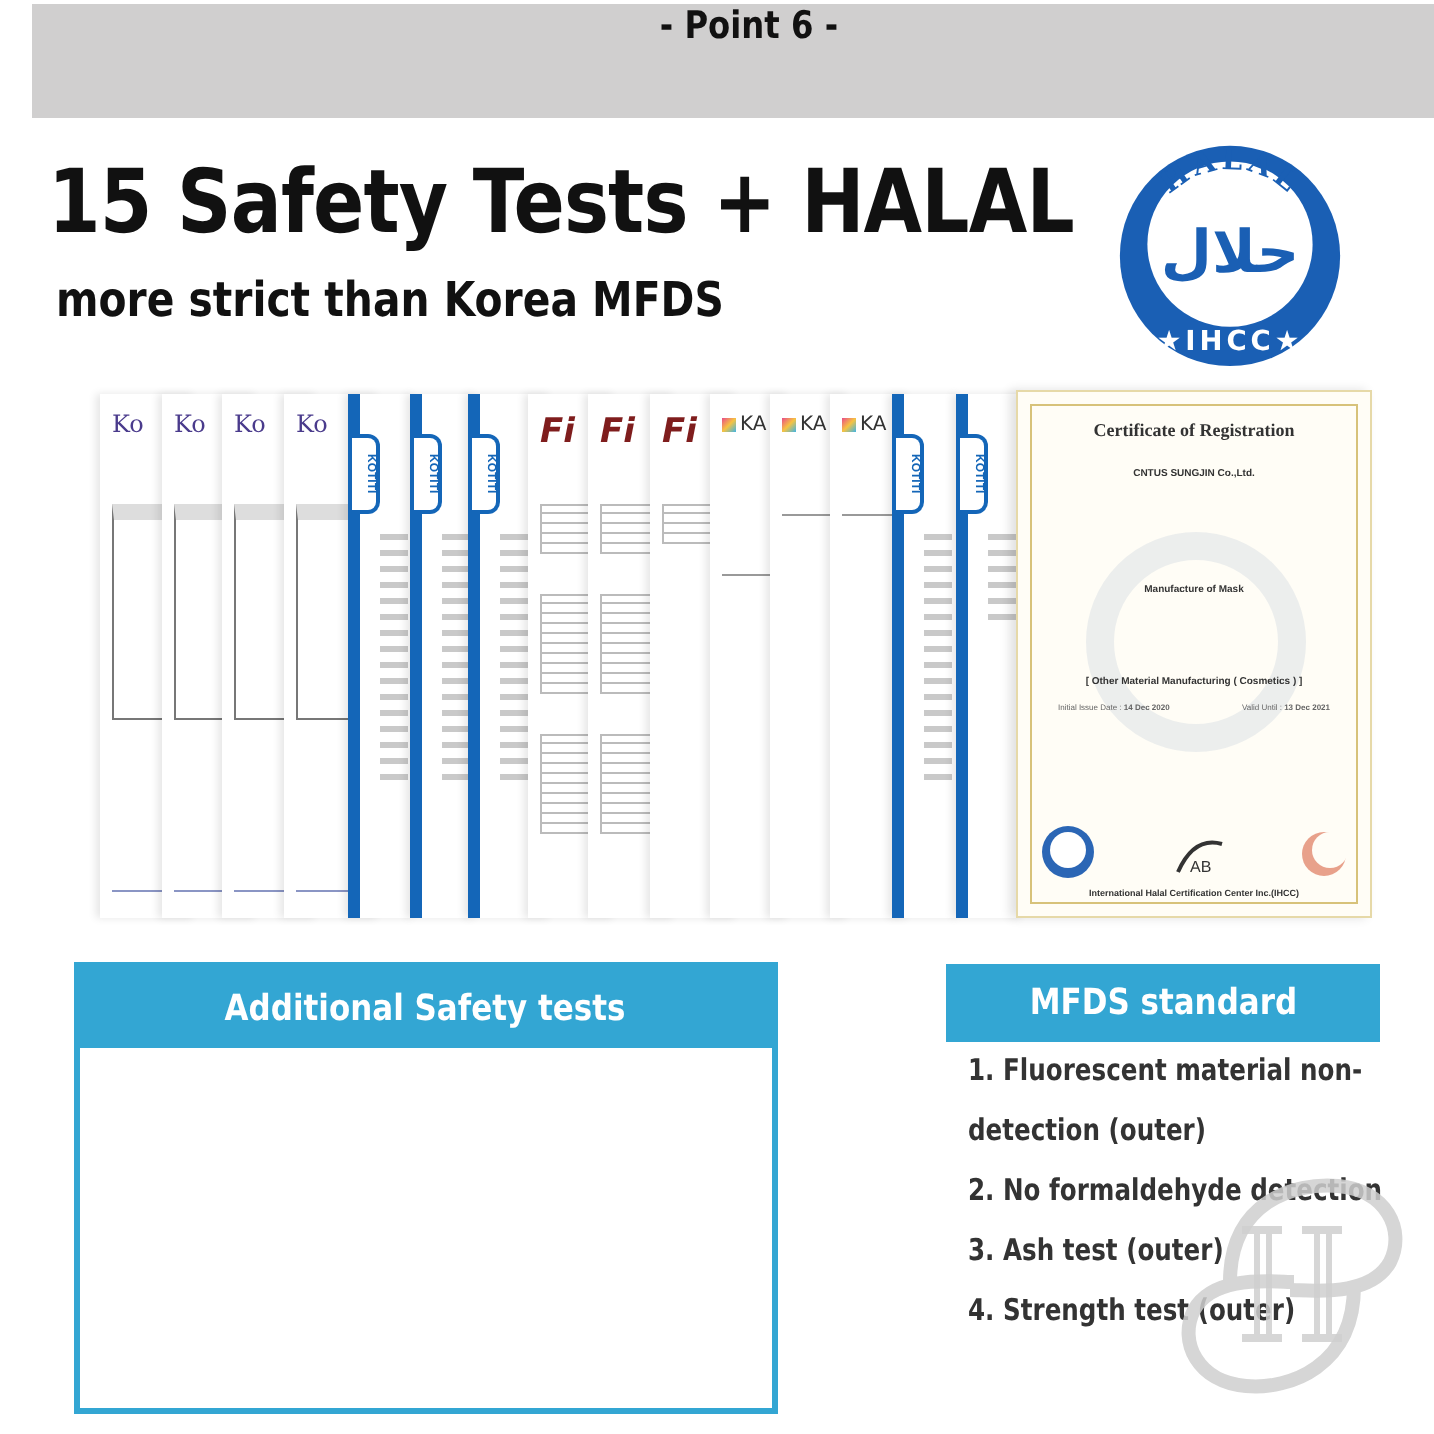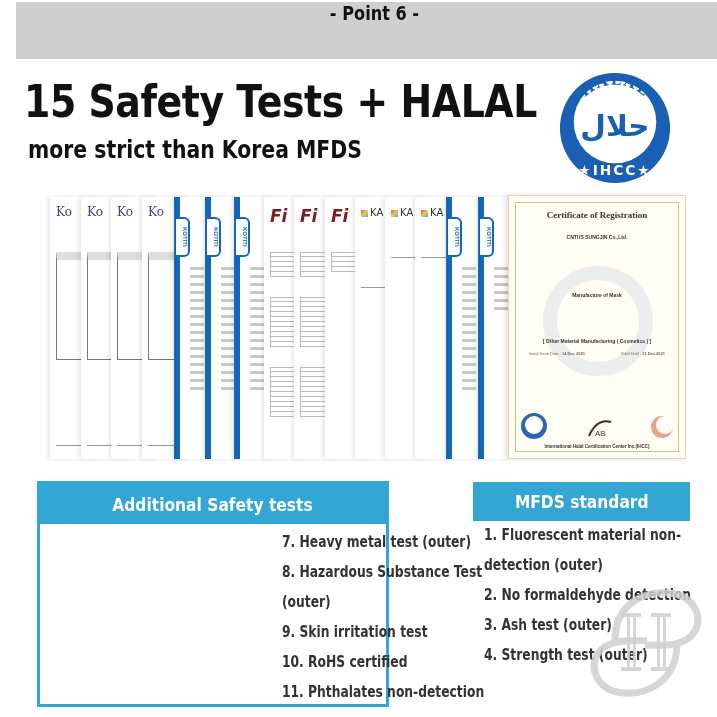--- a/index.html
+++ b/index.html
@@ -360,28 +360,20 @@
         <circle cx="16" cy="11" r="9" fill="#fffdf6"></circle>
     </svg>
     <div class="co" style="top:248px;font-size:4.5px;">International Halal Certification Center Inc.(IHCC)</div>
   </div>
 </div>
 
 <div class="add-box">
   <div class="add-head">
     <span>Additional Safety tests</span>
   </div>
-  <div class="col right">
-    <div class="item">7. Heavy metal test (outer)</div>
-    <div class="item">8. Hazardous Substance Test</div>
-    <div class="item">(outer)</div>
-    <div class="item">9. Skin irritation test</div>
-    <div class="item">10. RoHS certified</div>
-    <div class="item">11. Phthalates non-detection</div>
-  </div>
 </div>
 
 <div class="mfds-head">
   <span>MFDS standard</span>
 </div>
 <div class="mfds-list">
   <div class="item">1. Fluorescent material non-</div>
   <div class="item">detection (outer)</div>
   <div class="item">2. No formaldehyde detection</div>
   <div class="item">3. Ash test (outer)</div>

